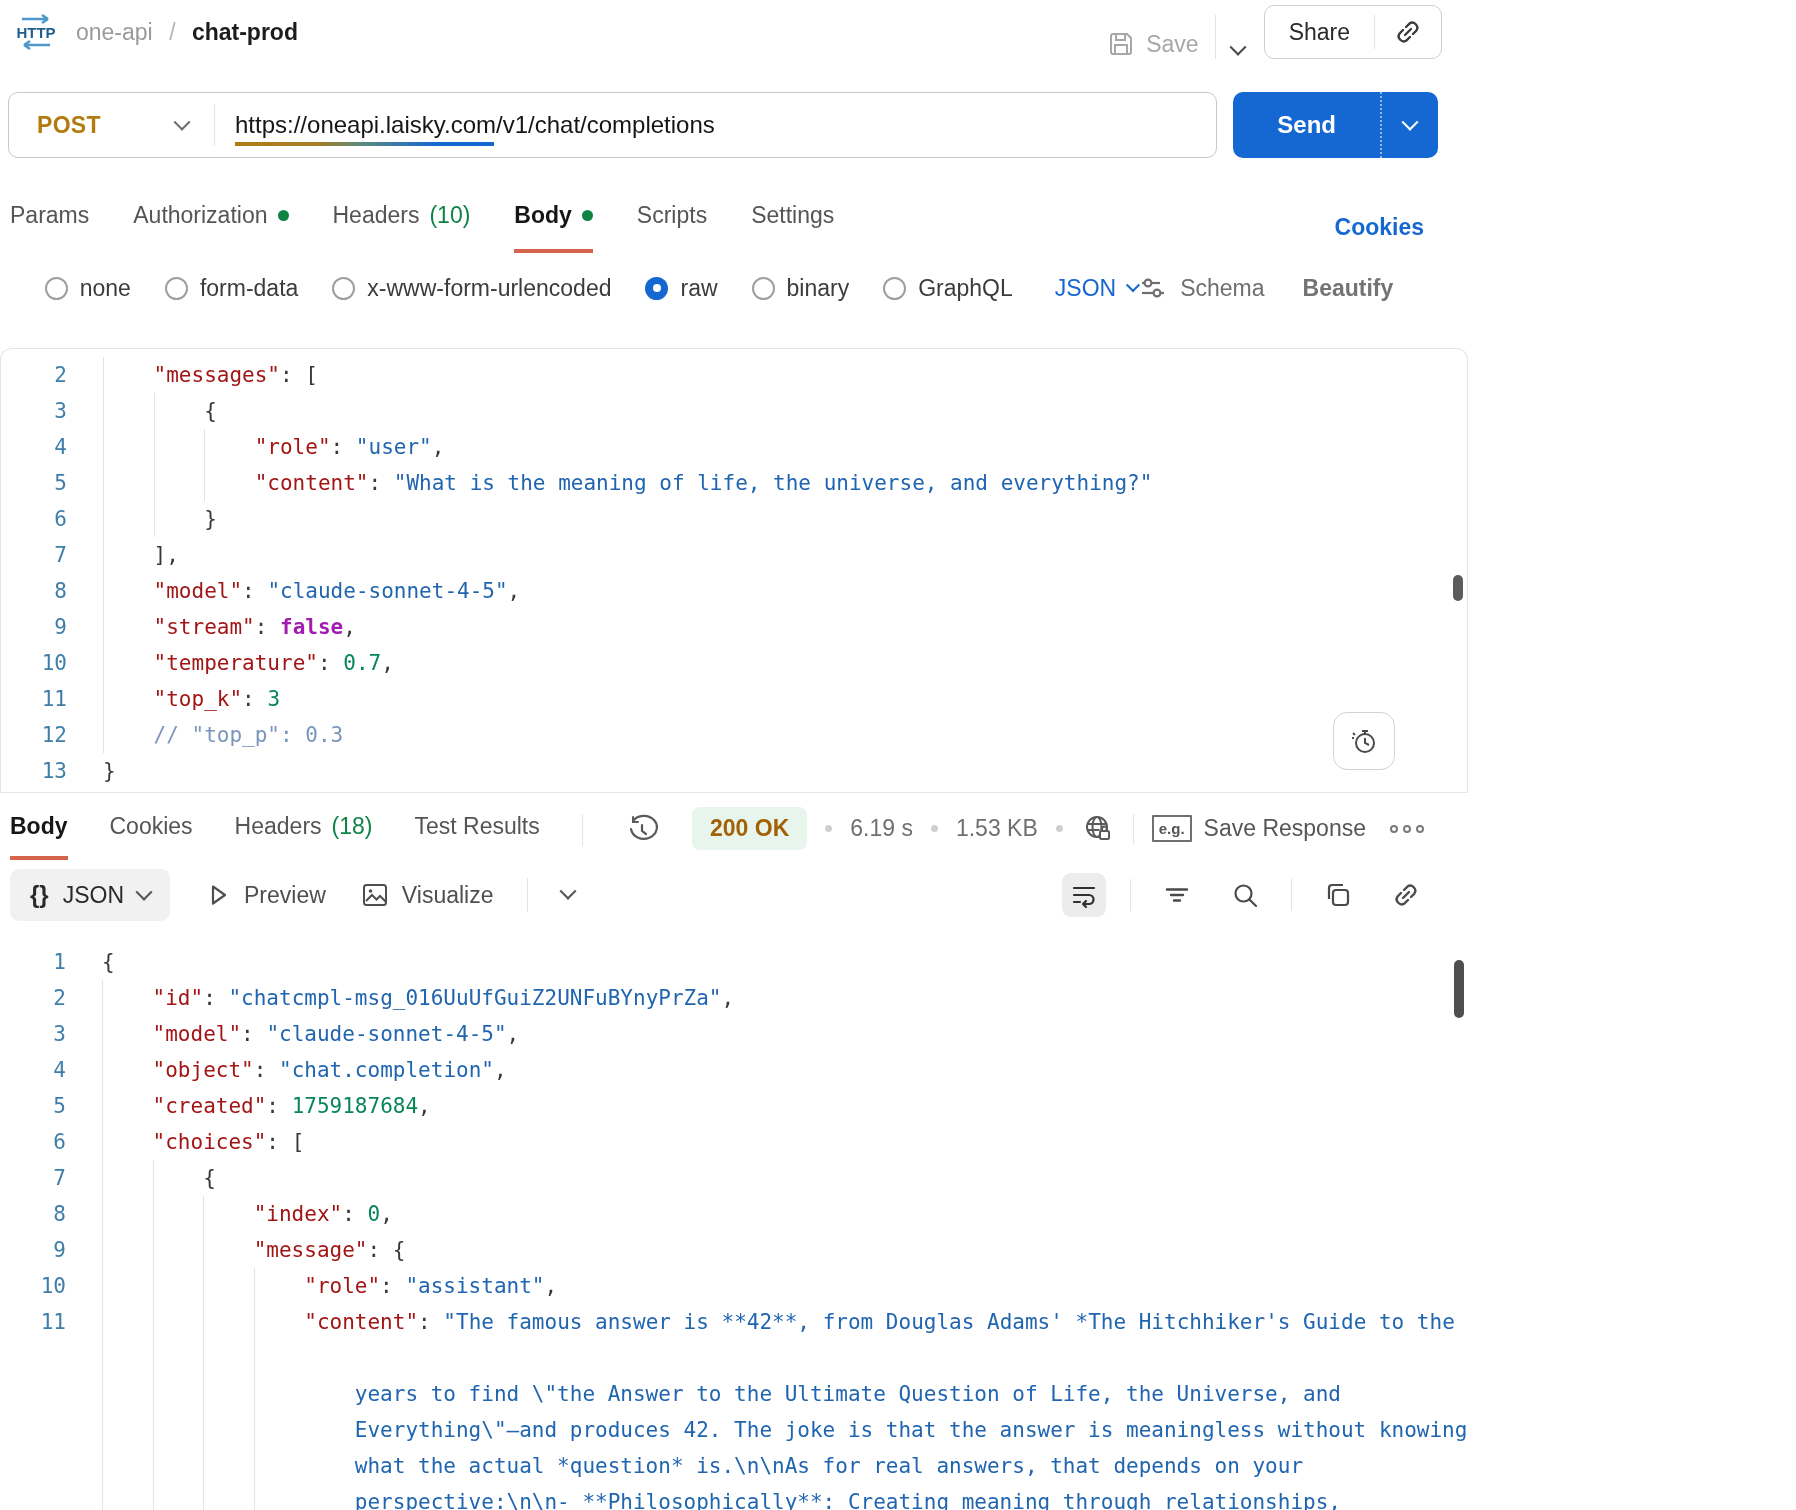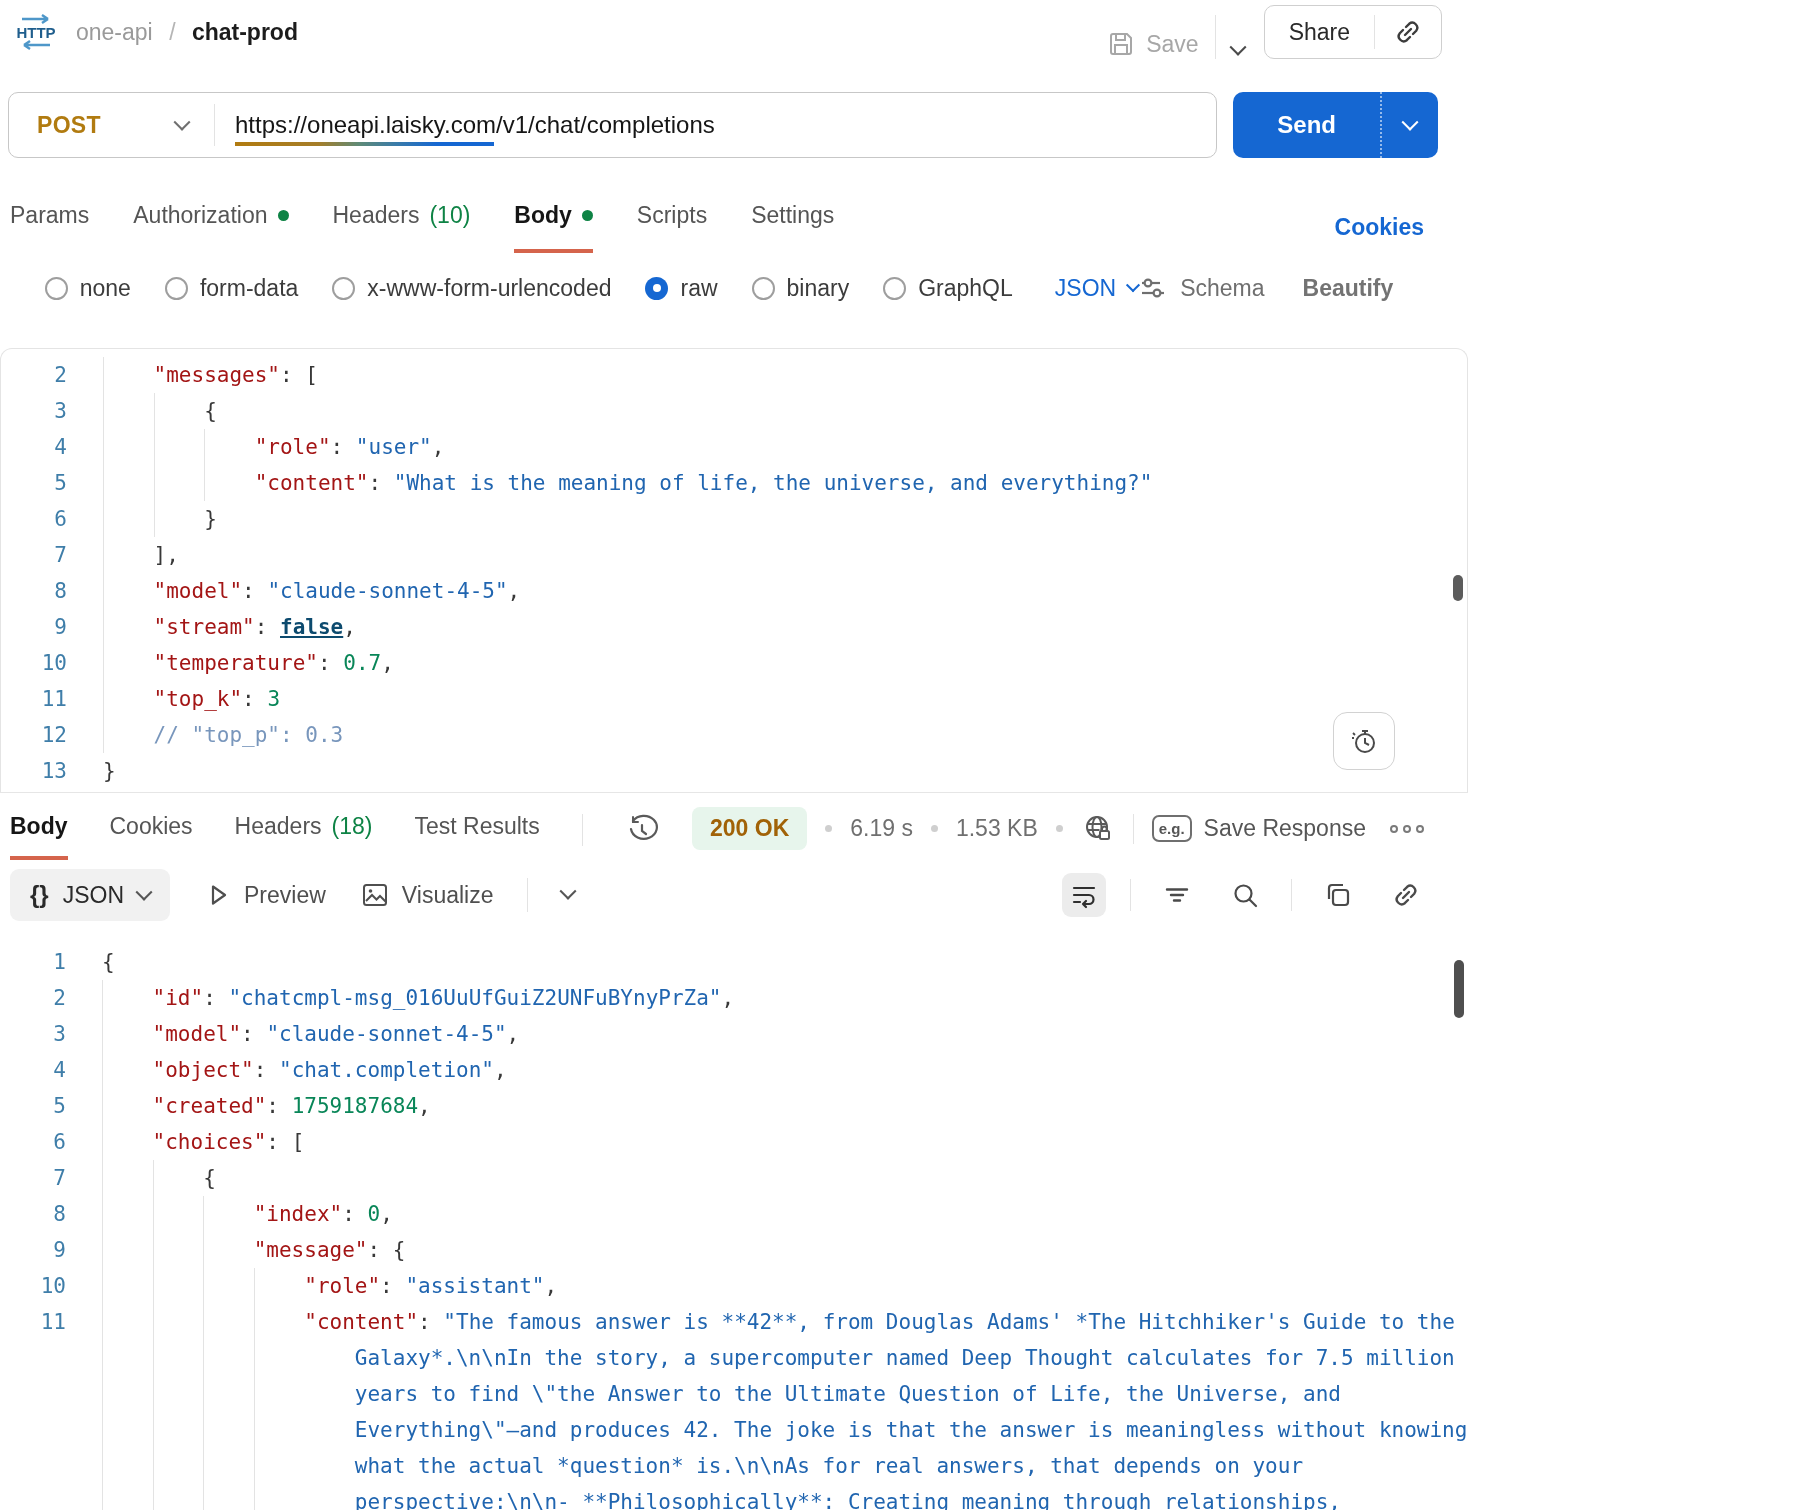--- a/index.html
+++ b/index.html
@@ -67,40 +67,40 @@
   .req-editor { margin-top:32px; height:444px; border:1px solid #e4e4e4; border-bottom:none; border-radius:12px 12px 0 0; padding-top:8px; overflow:hidden; }
   .resp-editor { flex:1; overflow:hidden; padding-top:14px; }
   .cl { display:flex; height:36px; line-height:36px; font-family:"DejaVu Sans Mono", monospace; font-size:21px; white-space:pre; }
   .ln { flex:0 0 66px; text-align:right; color:#3f7ea9; }
   .ct { margin-left:36px; }
   .guide { display:inline-block; width:4ch; height:36px; vertical-align:top; border-left:1px solid #e3e3e3; }
   .wrapind { display:inline-block; width:4ch; height:36px; vertical-align:top; }
   .tk-key { color:#a31515; }
   .tk-str { color:#2065b0; }
   .tk-num { color:#098658; }
-  .tk-bool { color:#0c4a6e; font-weight:bold;text-decoration:underline; }
+  .tk-bool { color:#a21caf; font-weight:bold; }
   .tk-p { color:#383838; }
   .tk-com { color:#7896bc; }
   .sb-thumb { position:absolute; right:4px; width:10px; border-radius:5px; background:#5c5c5c; }
   .req-editor .sb-thumb { top:226px; height:26px; }
   .resp-editor .sb-thumb { top:30px; height:58px; background:#4f4f4f; }
   .float-btn { position:absolute; right:72px; bottom:22px; width:62px; height:58px; border:1px solid #d2d2d2; border-radius:14px; background:#fff; display:flex; align-items:center; justify-content:center; color:#4a4a4a; }
 
   
   .resp-header { border-top:1px solid #e6e6e6; height:68px; display:flex; align-items:flex-end; justify-content:space-between; padding:0 44px 0 10px; }
   .resp-tabs { display:flex; align-items:flex-end; gap:42px; }
   .resp-tabs .tab { padding-bottom:16px; }
   .resp-tabs .vdiv { height:32px; margin-bottom:14px; }
   .hist-btn { background:none; border:none; color:#5a5a5a; padding-bottom:12px; }
   .resp-meta { display:flex; align-items:center; gap:18px; padding-bottom:10px; }
   .status-pill { background:#e7f5ec; color:#a16207; font-weight:600; font-size:23px; padding:8px 18px; border-radius:8px; }
   .meta-dot { width:7px; height:7px; border-radius:50%; background:#cfcfcf; }
   .meta-txt { color:#6f6f6f; font-size:23px; }
   .meta-ic { color:#5a5a5a; background:none; border:none; display:flex; align-items:center; }
-  .eg-box { border:2px solid #6f6f6f; border-radius:7px; font-size:15px; color:#555; padding:3px 5px; font-weight:600; }
+  .eg-box { border:2px solid #6f6f6f; border-radius:1px; font-size:15px; color:#555; padding:3px 5px; font-weight:600; }
   .save-resp { display:flex; align-items:center; gap:12px; background:none; border:none; color:#565656; font-size:23px; }
   .more-dots { display:flex; gap:5px; background:none; border:none; padding-left:6px; }
   .more-dots i { width:8px; height:8px; border:2px solid #7a7a7a; border-radius:50%; display:block; }
 
   
   .resp-toolbar { height:70px; display:flex; align-items:center; justify-content:space-between; padding:0 40px 0 10px; }
   .rt-left { display:flex; align-items:center; gap:34px; }
   .fmt-pill { display:flex; align-items:center; gap:14px; background:#f1f1f1; border:none; border-radius:9px; padding:12px 20px; font-size:23px; color:#2a2a2a; }
   .fmt-pill .braces { font-weight:600; font-size:24px; }
   .fmt-pill .chev { color:#555; }
@@ -420,21 +420,21 @@
         <div class="cl"><span class="ln">2</span><span class="ct"><span class="guide"></span><span class="tk-key">"id"</span><span class="tk-p">: </span><span class="tk-str">"chatcmpl-msg_016UuUfGuiZ2UNFuBYnyPrZa"</span><span class="tk-p">,</span></span></div>
         <div class="cl"><span class="ln">3</span><span class="ct"><span class="guide"></span><span class="tk-key">"model"</span><span class="tk-p">: </span><span class="tk-str">"claude-sonnet-4-5"</span><span class="tk-p">,</span></span></div>
         <div class="cl"><span class="ln">4</span><span class="ct"><span class="guide"></span><span class="tk-key">"object"</span><span class="tk-p">: </span><span class="tk-str">"chat.completion"</span><span class="tk-p">,</span></span></div>
         <div class="cl"><span class="ln">5</span><span class="ct"><span class="guide"></span><span class="tk-key">"created"</span><span class="tk-p">: </span><span class="tk-num">1759187684</span><span class="tk-p">,</span></span></div>
         <div class="cl"><span class="ln">6</span><span class="ct"><span class="guide"></span><span class="tk-key">"choices"</span><span class="tk-p">: [</span></span></div>
         <div class="cl"><span class="ln">7</span><span class="ct"><span class="guide"></span><span class="guide"></span><span class="tk-p">{</span></span></div>
         <div class="cl"><span class="ln">8</span><span class="ct"><span class="guide"></span><span class="guide"></span><span class="guide"></span><span class="tk-key">"index"</span><span class="tk-p">: </span><span class="tk-num">0</span><span class="tk-p">,</span></span></div>
         <div class="cl"><span class="ln">9</span><span class="ct"><span class="guide"></span><span class="guide"></span><span class="guide"></span><span class="tk-key">"message"</span><span class="tk-p">: </span><span class="tk-p">{</span></span></div>
         <div class="cl"><span class="ln">10</span><span class="ct"><span class="guide"></span><span class="guide"></span><span class="guide"></span><span class="guide"></span><span class="tk-key">"role"</span><span class="tk-p">: </span><span class="tk-str">"assistant"</span><span class="tk-p">,</span></span></div>
         <div class="cl"><span class="ln">11</span><span class="ct"><span class="guide"></span><span class="guide"></span><span class="guide"></span><span class="guide"></span><span class="tk-key">"content"</span><span class="tk-p">: </span><span class="tk-str">"The famous answer is **42**, from Douglas Adams' *The Hitchhiker's Guide to the</span></span></div>
-        <div class="cl"><span class="ln"></span><span class="ct"><span class="guide"></span><span class="guide"></span><span class="guide"></span><span class="guide"></span><span class="wrapind"></span><span class="tk-str">Galaxy*.\n\nIn the story, a supercomputer named Deep Thought calculates for 7.5 million</span></span></div>
+        <div class="cl"><span class="ln"></span><span class="ct"><span class="guide"></span><span class="guide"></span><span class="guide"></span><span class="guide"></span><span class="wrapind"></span></span></div>
         <div class="cl"><span class="ln"></span><span class="ct"><span class="guide"></span><span class="guide"></span><span class="guide"></span><span class="guide"></span><span class="wrapind"></span><span class="tk-str">years to find \"the Answer to the Ultimate Question of Life, the Universe, and</span></span></div>
         <div class="cl"><span class="ln"></span><span class="ct"><span class="guide"></span><span class="guide"></span><span class="guide"></span><span class="guide"></span><span class="wrapind"></span><span class="tk-str">Everything\"—and produces 42. The joke is that the answer is meaningless without knowing</span></span></div>
         <div class="cl"><span class="ln"></span><span class="ct"><span class="guide"></span><span class="guide"></span><span class="guide"></span><span class="guide"></span><span class="wrapind"></span><span class="tk-str">what the actual *question* is.\n\nAs for real answers, that depends on your</span></span></div>
         <div class="cl"><span class="ln"></span><span class="ct"><span class="guide"></span><span class="guide"></span><span class="guide"></span><span class="guide"></span><span class="wrapind"></span><span class="tk-str">perspective:\n\n- **Philosophically**: Creating meaning through relationships,</span></span></div>
       </div>
     <span class="sb-thumb"></span>
   </div>
 
 </div>
 

